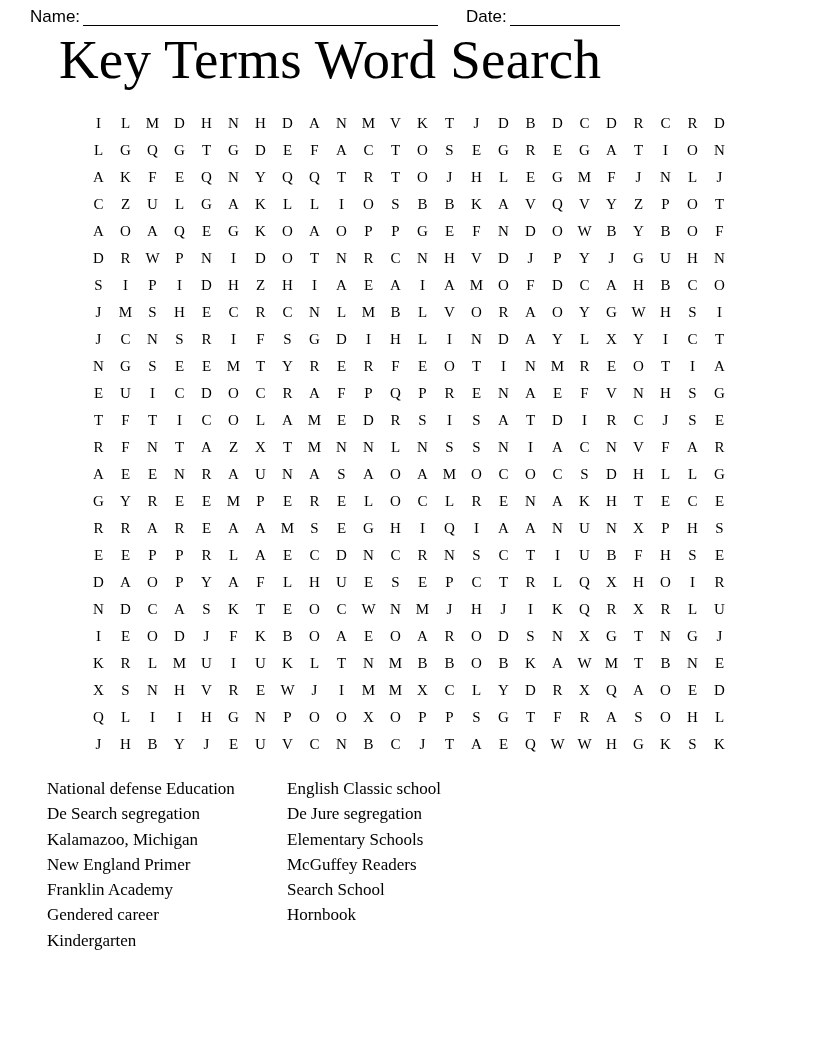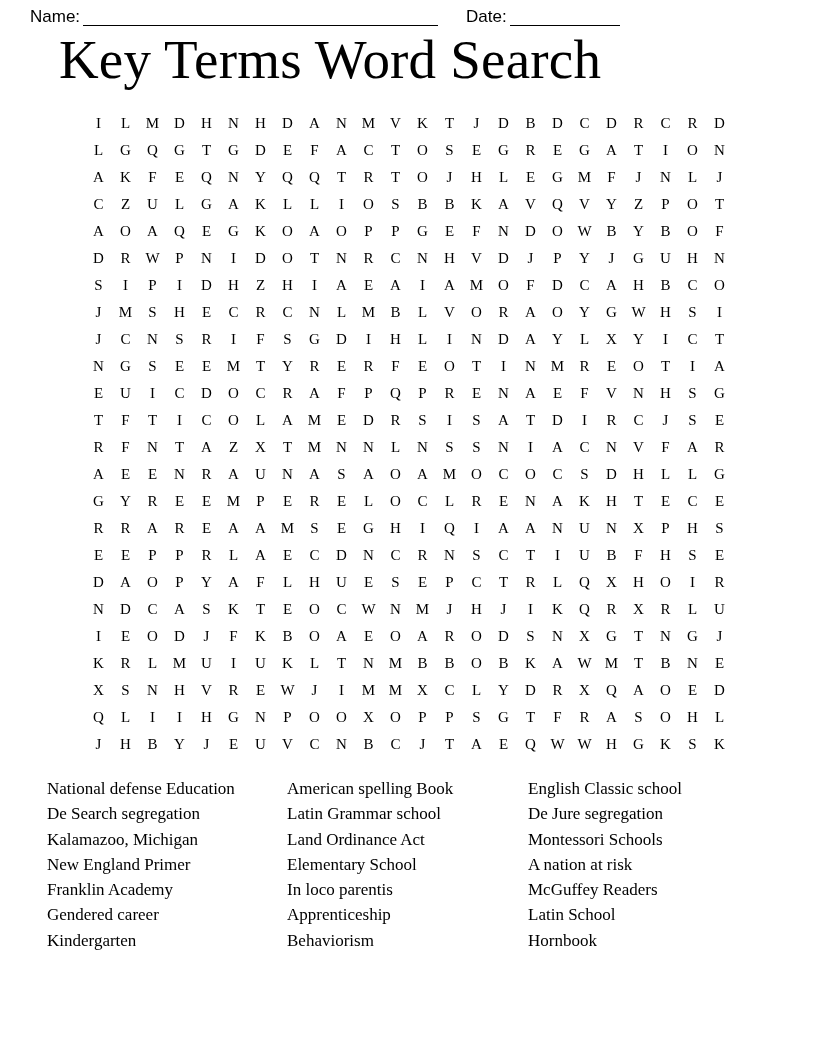--- a/index.html
+++ b/index.html
@@ -692,30 +692,20 @@
     <div class="word-column">
       <div class="word-item">National defense Education</div>
       <div class="word-item">De Search segregation</div>
       <div class="word-item">Kalamazoo, Michigan</div>
       <div class="word-item">New England Primer</div>
       <div class="word-item">Franklin Academy</div>
       <div class="word-item">Gendered career</div>
       <div class="word-item">Kindergarten</div>
     </div>
     <div class="word-column">
-      <div class="word-item">American spelling Book</div>
-      <div class="word-item">Latin Grammar school</div>
-      <div class="word-item">Land Ordinance Act</div>
-      <div class="word-item">Elementary School</div>
-      <div class="word-item">In loco parentis</div>
-      <div class="word-item">Apprenticeship</div>
-      <div class="word-item">Behaviorism</div>
-    </div>
-    <div class="word-column">
       <div class="word-item">English Classic school</div>
       <div class="word-item">De Jure segregation</div>
-      <div class="word-item">Montessori Schools</div>
-      <div class="word-item">A nation at risk</div>
+      <div class="word-item">Elementary Schools</div>
       <div class="word-item">McGuffey Readers</div>
-      <div class="word-item">Latin School</div>
+      <div class="word-item">Search School</div>
       <div class="word-item">Hornbook</div>
     </div>
   </div>
 
 </body></html>

